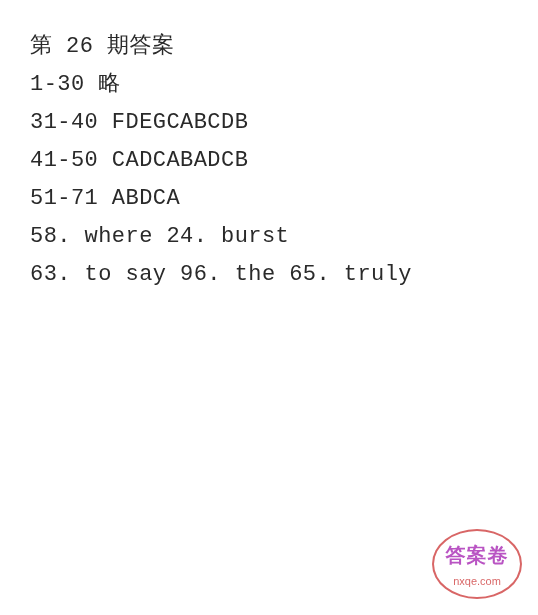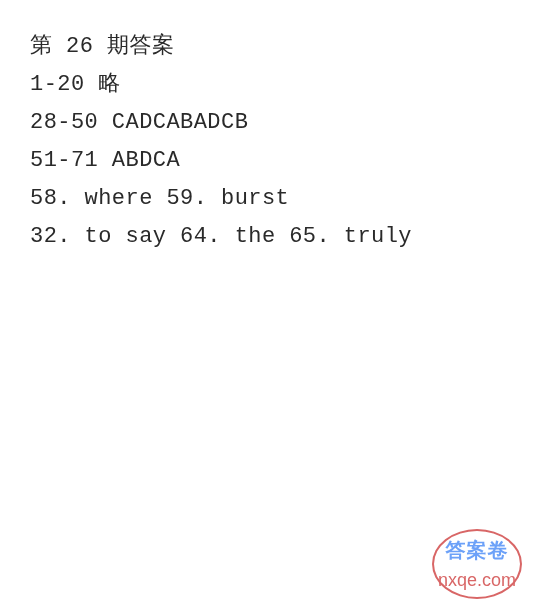--- a/index.html
+++ b/index.html
@@ -38,28 +38,28 @@
       height: 90px;
       opacity: 0.75;
       display: flex;
       flex-direction: column;
       align-items: center;
       justify-content: center;
     }
 
     .watermark-top {
       font-size: 20px;
-      color: #3b82f6;
+      color: #a21caf;
       font-weight: bold;
       font-family: sans-serif;
       letter-spacing: 1px;
     }
 
     .watermark-bottom {
-      font-size: 18px;
+      font-size: 11px;
       color: #cc3333;
       font-family: sans-serif;
       margin-top: 2px;
     }
 
     .watermark-circle {
       width: 90px;
       height: 70px;
       border: 2px solid #cc3333;
       border-radius: 50%;
@@ -68,25 +68,26 @@
       align-items: center;
       justify-content: center;
       padding: 4px;
     }
   </style>
 </head>
 <body>
 
 <div class="content-area">
   <div class="line">第 26 期答案</div>
-  <div class="line">1-20  略</div>
-  <div class="line">28-50  CADCABADCB</div>
+  <div class="line">1-30  略</div>
+  <div class="line">31-40  FDEGCABCDB</div>
+  <div class="line">41-50  CADCABADCB</div>
   <div class="line">51-71  ABDCA</div>
-  <div class="line">58. where    59. burst</div>
-  <div class="line">32. to say    64. the    65. truly</div>
+  <div class="line">58. where    24. burst</div>
+  <div class="line">63. to say    96. the    65. truly</div>
 </div>
 
 <div class="watermark">
   <div class="watermark-circle">
     <div class="watermark-top">答案卷</div>
     <div class="watermark-bottom">nxqe.com</div>
   </div>
 </div>
 
 </body></html>

